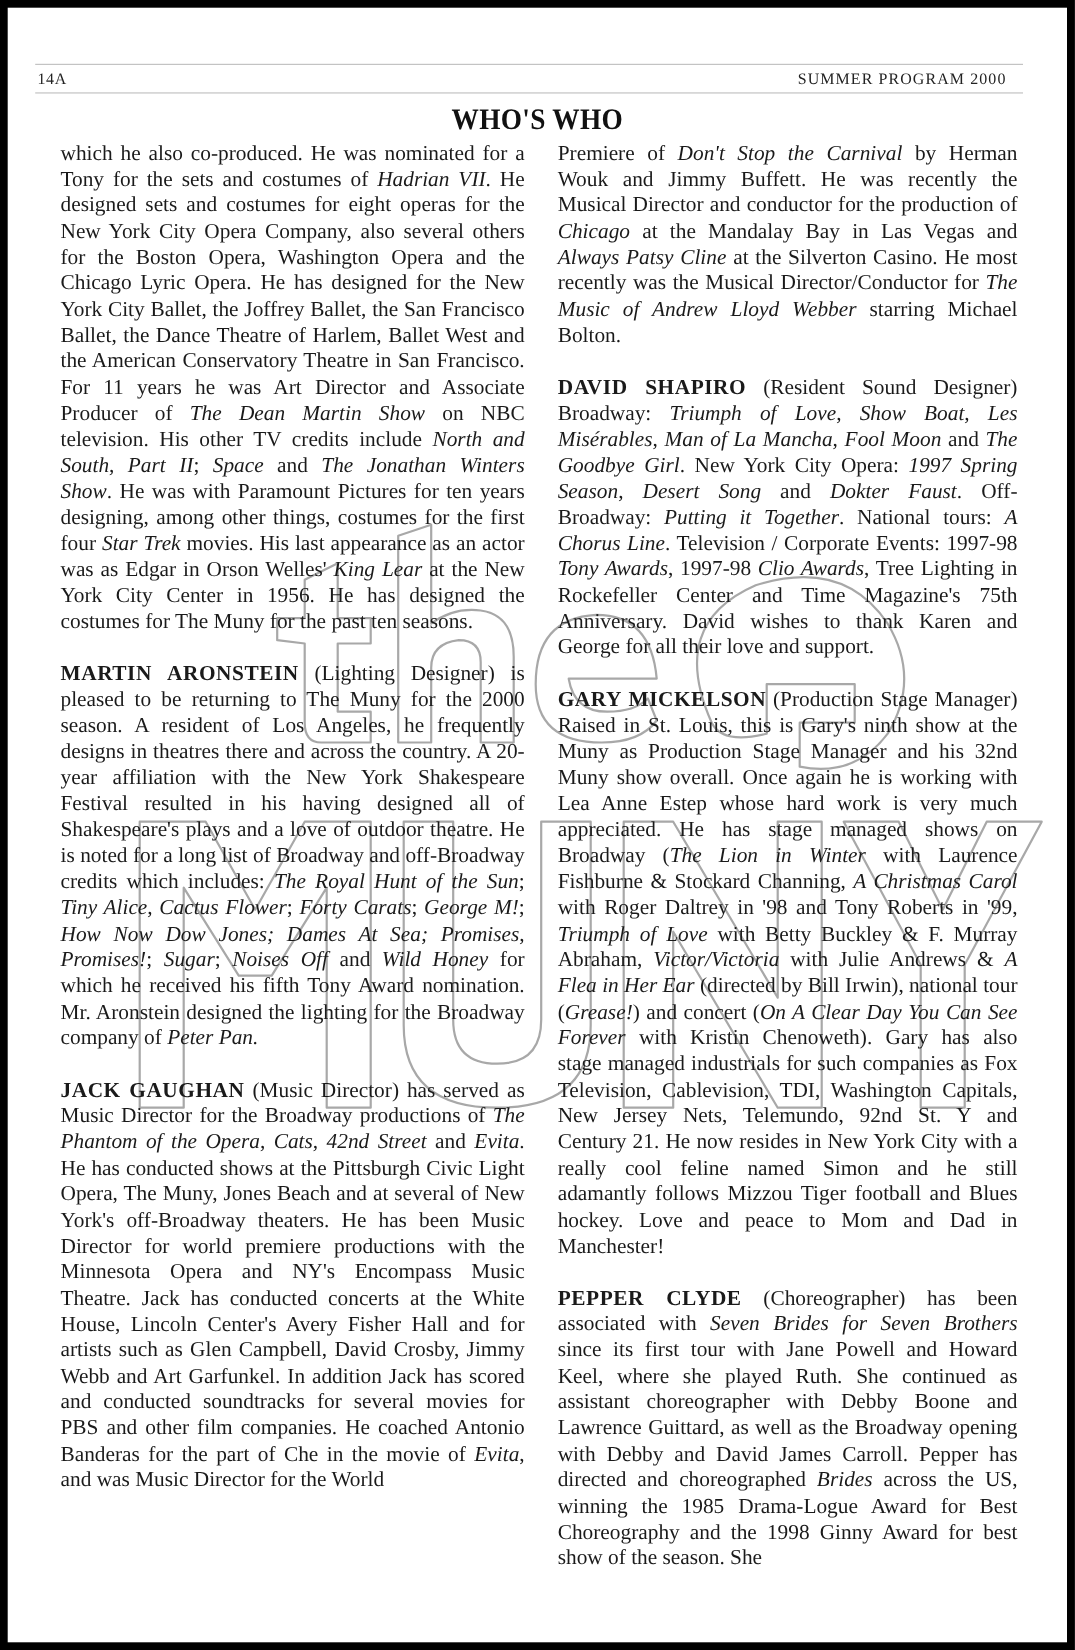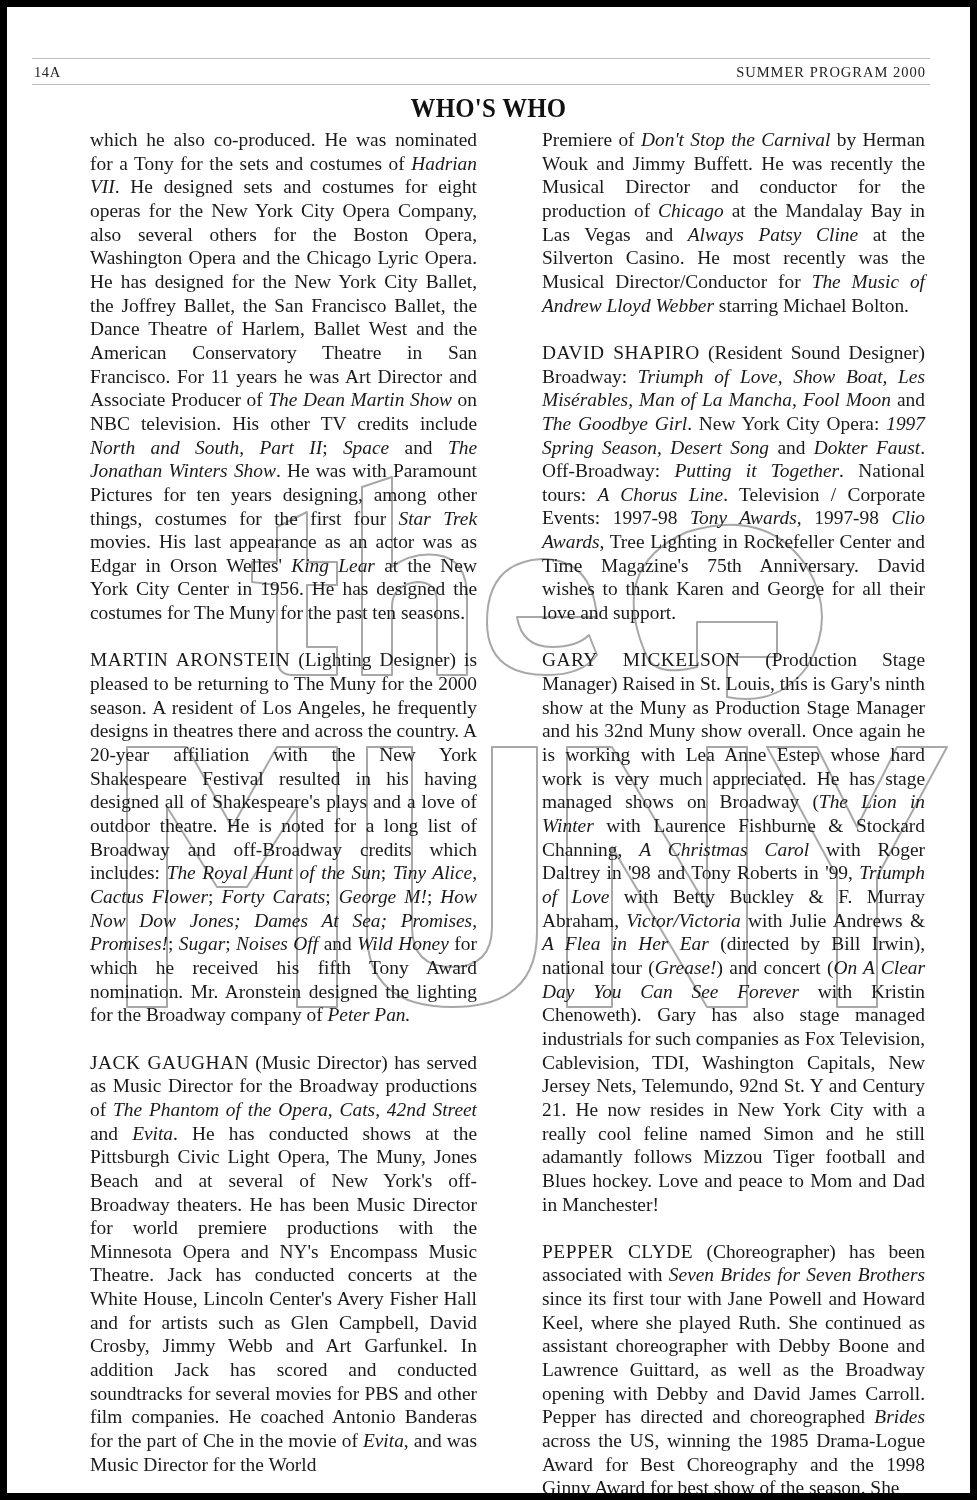--- a/index.html
+++ b/index.html
@@ -8,37 +8,37 @@
       position: absolute; left: 7px; top: 7px; width: 963px; height: 1486px;
       background: #fff; overflow: hidden;
     }
     .running-head {
       position: absolute; left: 25px; top: 51px; width: 898px; height: 27px;
       border-top: 1px solid #bdbdbd; border-bottom: 1px solid #bdbdbd;
       font-family: "Liberation Serif", serif; font-size: 14.5px; color: #222;
       letter-spacing: 0.6px;
     }
     .running-head .folio { position: absolute; left: 2px; top: 5px; }
-    .running-head .pub { position: absolute; right: 4px; top: 5px; letter-spacing: 1px; }
+    .running-head .pub { position: absolute; right: 15px; top: 5px; letter-spacing: 1px; }
     .title {
       position: absolute; left: 0; width: 963px; top: 86px; text-align: center;
       font-family: "Liberation Serif", serif; font-weight: bold; font-size: 27px;
       color: #111; letter-spacing: 0.3px; transform: scaleX(0.92);
     }
     .watermark { position: absolute; left: 0; top: 0; width: 963px; height: 1486px; pointer-events: none; }
     .col {
       position: absolute; top: 121px; width: 422px;
       font-family: "Liberation Serif", serif; font-size: 19.4px; line-height: 23.65px;
       color: #1a1a1a; text-align: justify; hyphens: manual;
     }
     .col.left { left: 48px; }
     .col.right { left: 500px; width: 418px; }
-    .col p { margin-bottom: 23.65px; margin-left: 35px; }
+    .col p { margin-bottom: 23.65px; }
     .col p.cont { text-indent: 0; }
-    .col b { font-weight: normal; letter-spacing: 0.5px; }
+    .col b { font-weight: bold; letter-spacing: 0.5px; }
     .col i { font-style: italic; }
   </style>
 </head>
 <body>
 
 <div class="page">
 
   <div class="running-head">
     <span class="folio">14A</span>
     <span class="pub">SUMMER PROGRAM 2000</span>

